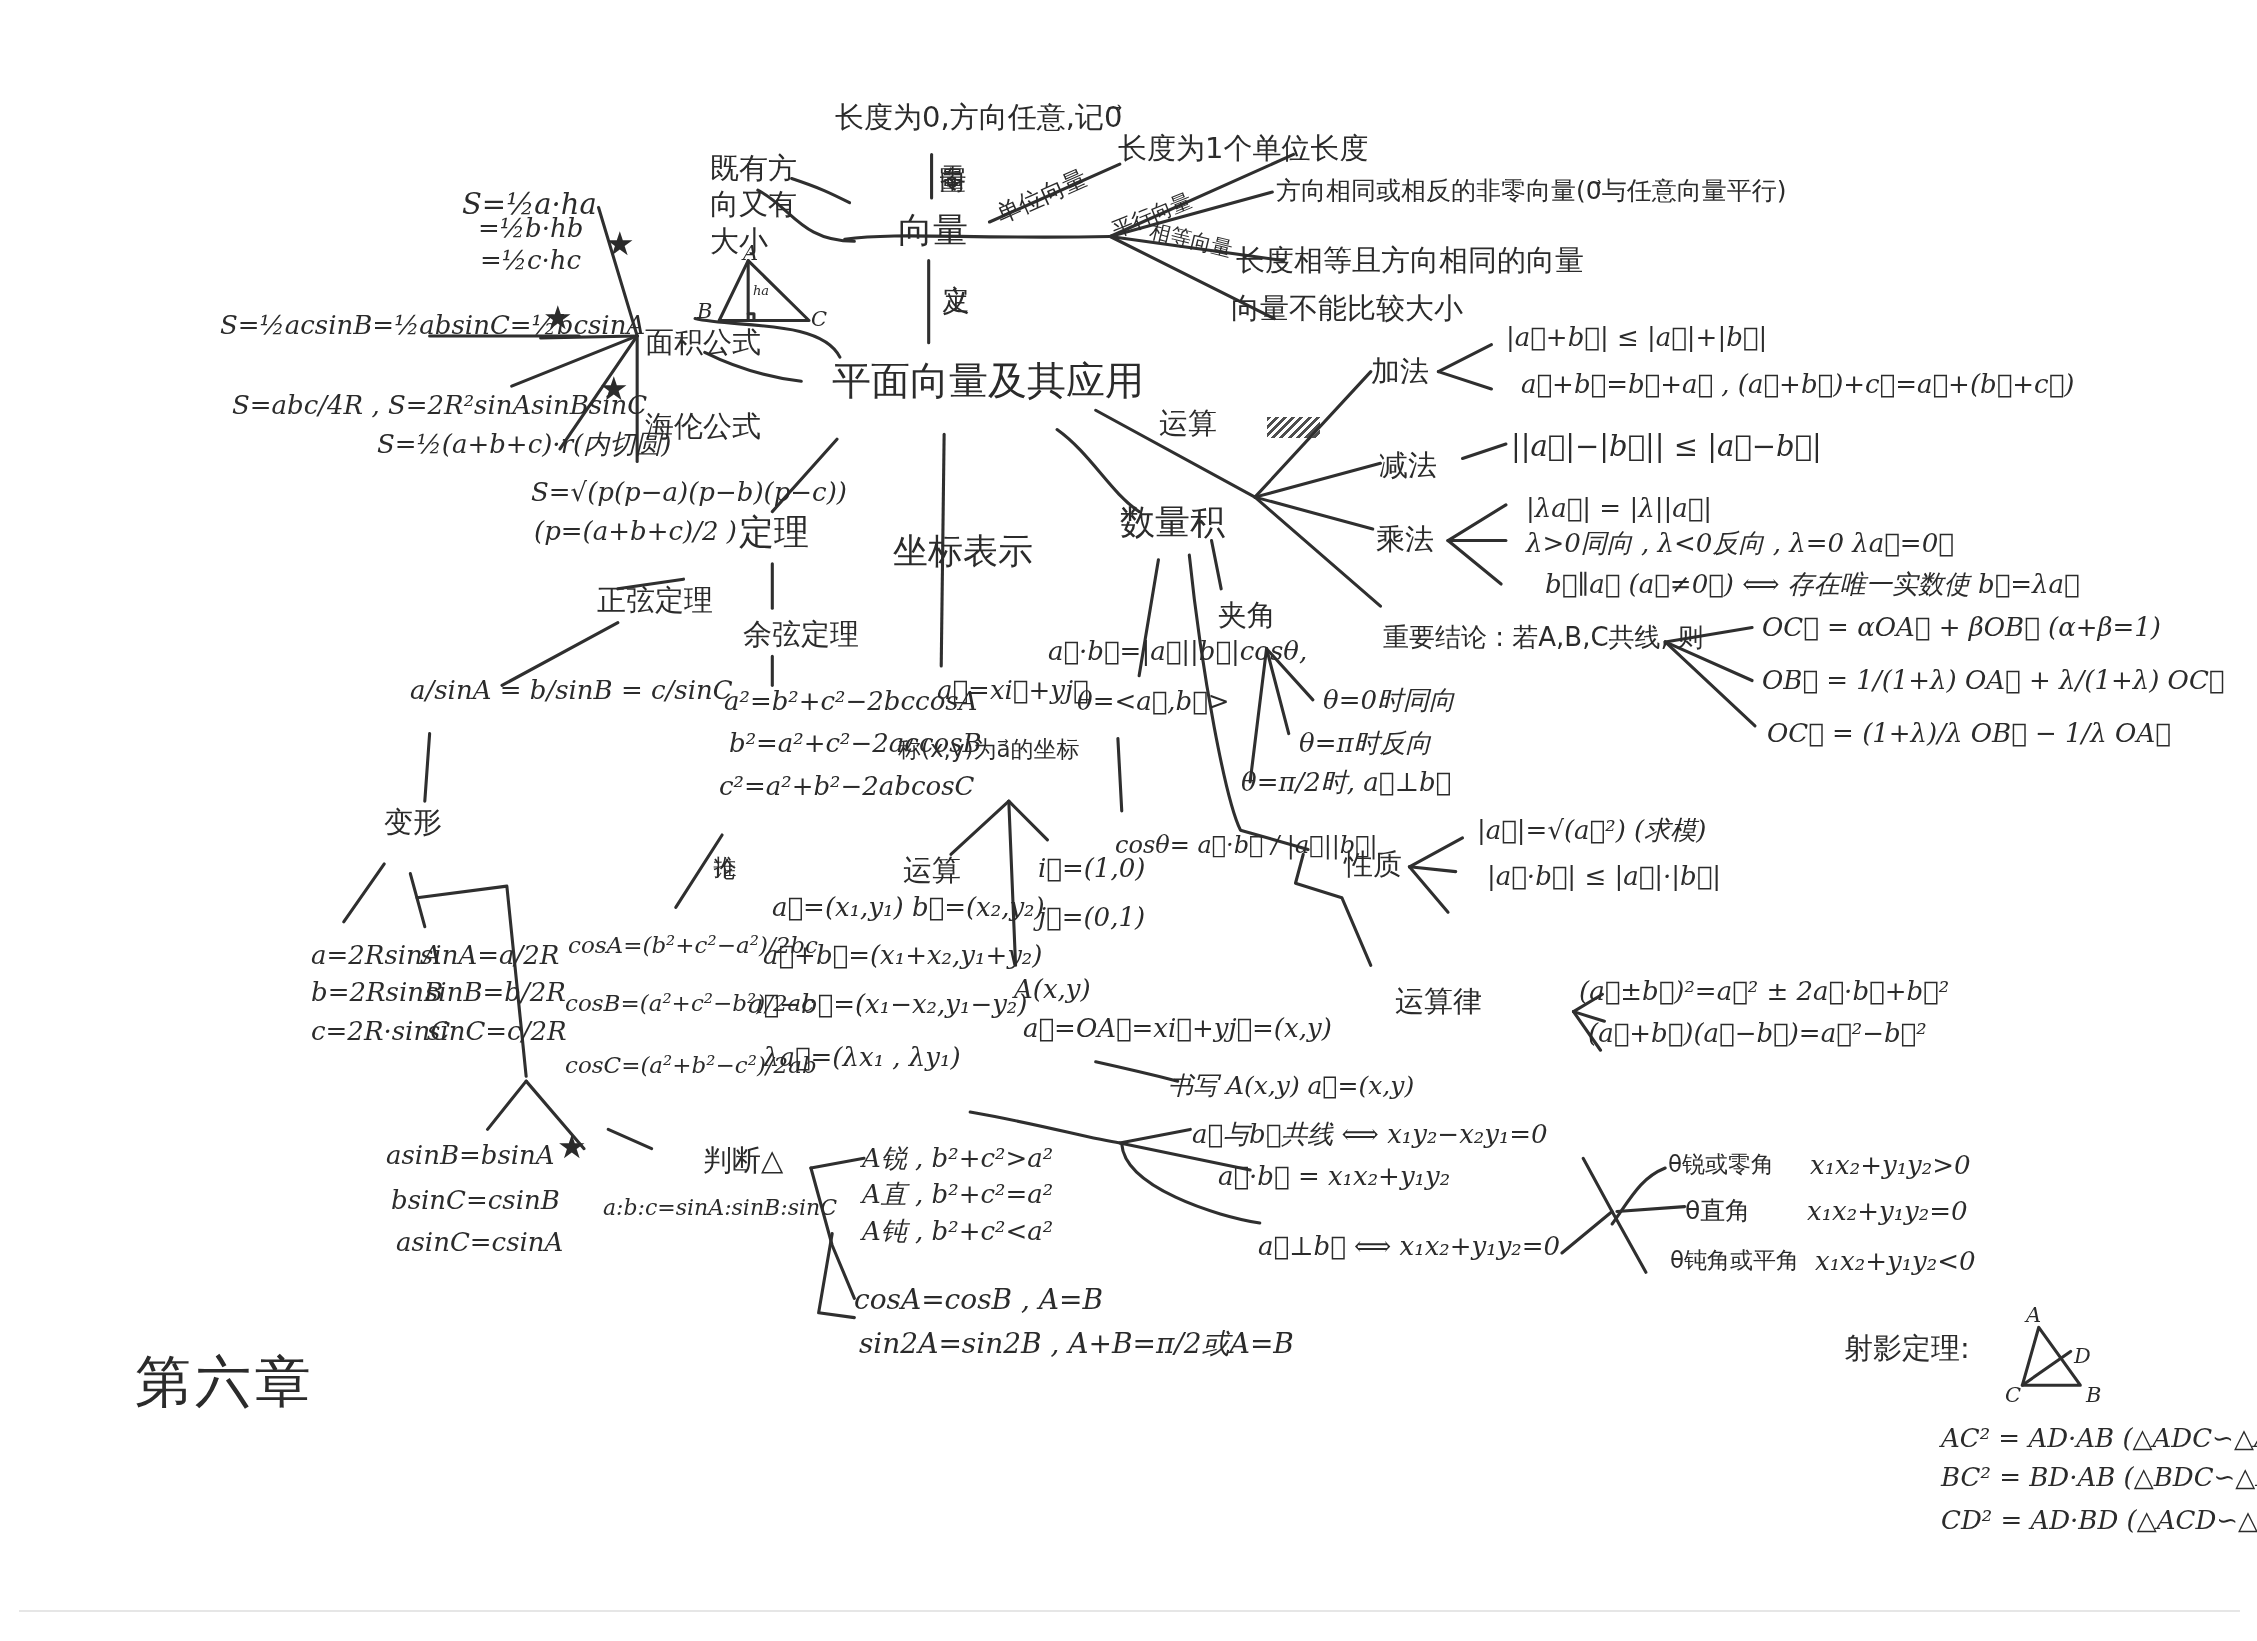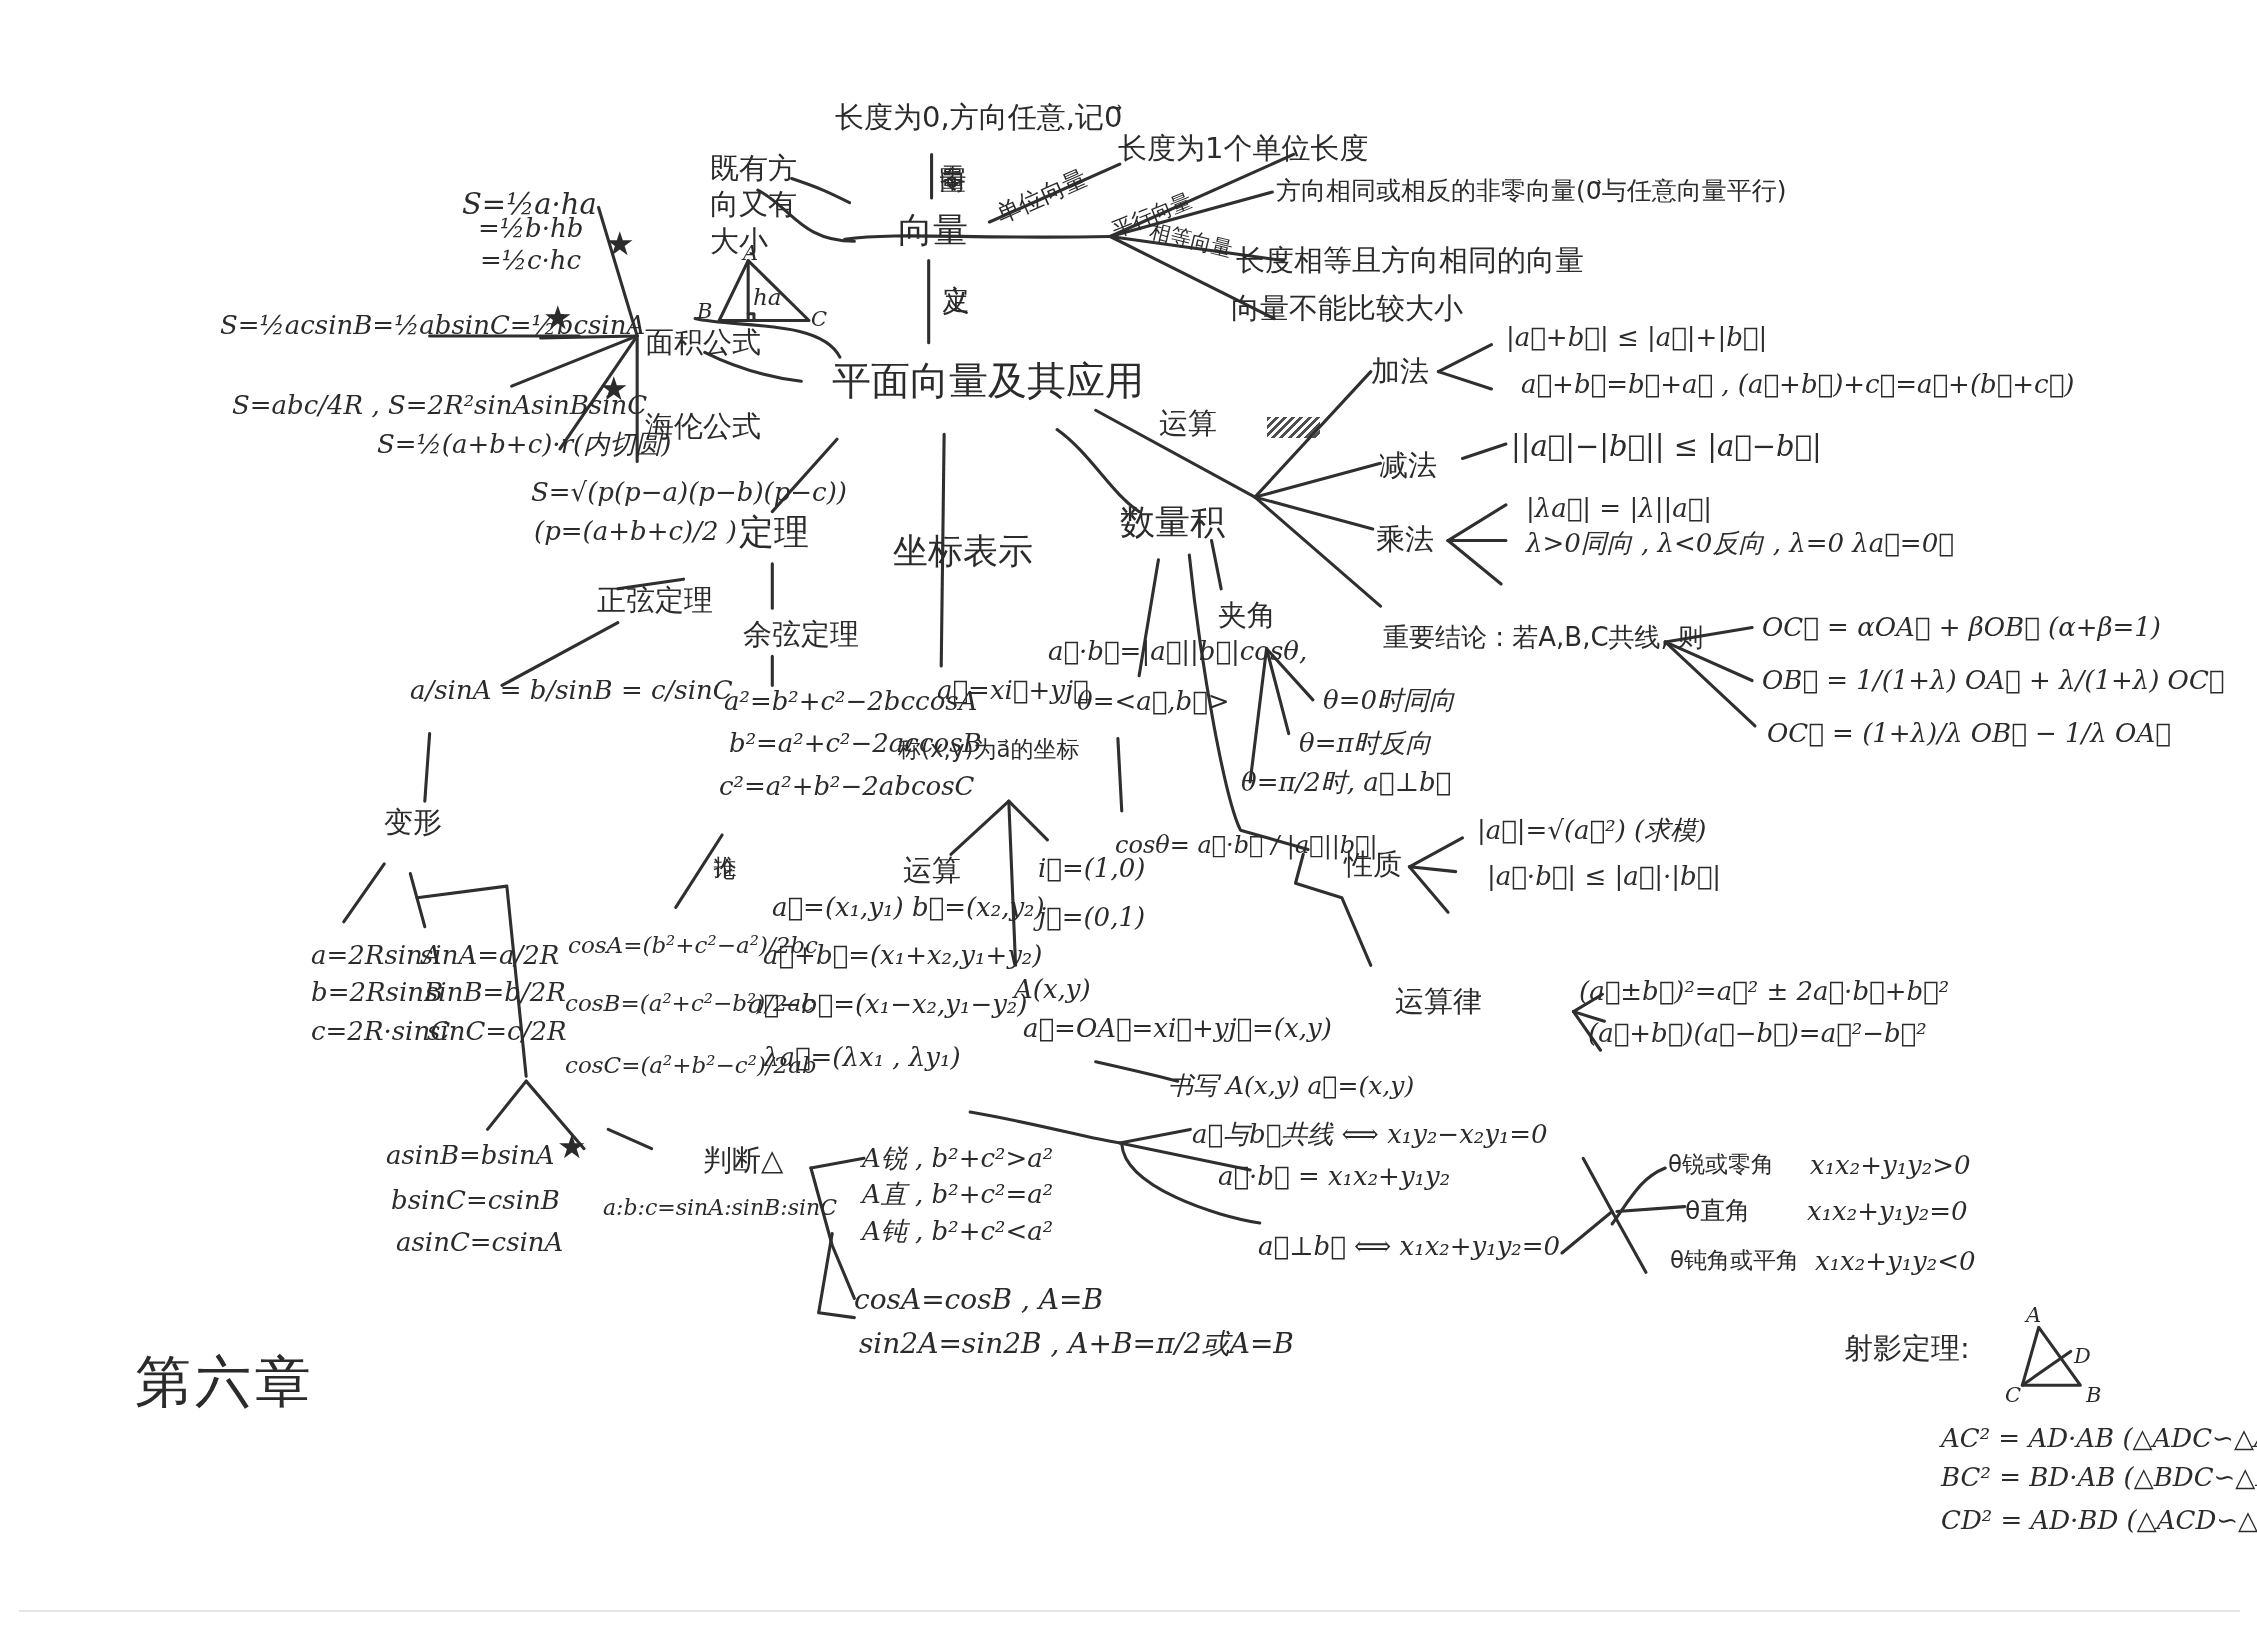--- a/index.html
+++ b/index.html
@@ -157,21 +157,21 @@
   <div class="t" style="left:1110px; top:203px; transform:rotate(-22deg); font-size:21px;">平行向量</div>
   <div class="t" style="left:1276px; top:177px; font-size:25px;">方向相同或相反的非零向量(0⃗与任意向量平行)</div>
   <div class="t" style="left:1149px; top:228px; transform:rotate(14deg); font-size:21px;">相等向量</div>
   <div class="t l2" style="left:1236px; top:244px;">长度相等且方向相同的向量</div>
   <div class="t l2" style="left:1231px; top:292px;">向量不能比较大小</div>
 
   <div class="t l2" style="left:645px; top:326px;">面积公式</div>
   <div class="t fs" style="left:743px; top:241px;">A</div>
   <div class="t fs" style="left:697px; top:299px;">B</div>
   <div class="t fs" style="left:811px; top:307px;">C</div>
-  <div class="t fs" style="left:753px; top:284px; font-size:23px;">ha</div>
+  <div class="t fs" style="left:753px; top:284px; font-size:13px;">ha</div>
   <div class="t f" style="left:462px; top:164px; font-size:29px;margin-top:24px;">S=½a·ha</div>
   <div class="t f" style="left:478px; top:214px;">=½b·hb</div>
   <div class="t f" style="left:480px; top:246px;">=½c·hc</div>
   <div class="t f" style="left:220px; top:311px;">S=½acsinB=½absinC=½bcsinA</div>
   <div class="t f" style="left:232px; top:391px;">S=abc/4R , S=2R²sinAsinBsinC</div>
   <div class="t f" style="left:377px; top:430px;">S=½(a+b+c)·r(内切圆)</div>
   <div class="t l2" style="left:645px; top:410px;">海伦公式</div>
   <div class="t f" style="left:531px; top:478px;">S=√(p(p−a)(p−b)(p−c))</div>
   <div class="t f" style="left:534px; top:517px;">(p=(a+b+c)/2 )</div>
   <div class="star" style="left:605px; top:227px;">★</div>
@@ -251,20 +251,21 @@
   <div class="t l2" style="left:1159px; top:407px;">运算</div>
   <div class="scribble" style="left:1267px; top:417px;"></div>
   <div class="t l2" style="left:1371px; top:355px;">加法</div>
   <div class="t f" style="left:1506px; top:323px;">|a⃗+b⃗| ≤ |a⃗|+|b⃗|</div>
   <div class="t f" style="left:1521px; top:370px;">a⃗+b⃗=b⃗+a⃗ , (a⃗+b⃗)+c⃗=a⃗+(b⃗+c⃗)</div>
   <div class="t l2" style="left:1379px; top:449px;">减法</div>
   <div class="t f" style="left:1511px; top:430px; font-size:29px;">||a⃗|−|b⃗|| ≤ |a⃗−b⃗|</div>
   <div class="t l2" style="left:1376px; top:523px;">乘法</div>
   <div class="t f" style="left:1526px; top:494px;">|λa⃗| = |λ||a⃗|</div>
   <div class="t f" style="left:1526px; top:529px;">λ&gt;0同向 , λ&lt;0反向 , λ=0 λa⃗=0⃗</div>
+  <div class="t f" style="left:1545px; top:570px;">b⃗∥a⃗ (a⃗≠0⃗) ⟺ 存在唯一实数使 b⃗=λa⃗</div>
   <div class="t" style="left:1383px; top:623px; font-size:26px;">重要结论 : 若A,B,C共线, 则</div>
   <div class="t f" style="left:1762px; top:613px;">OC⃗ = αOA⃗ + βOB⃗ (α+β=1)</div>
   <div class="t f" style="left:1762px; top:666px;">OB⃗ = 1/(1+λ) OA⃗ + λ/(1+λ) OC⃗</div>
   <div class="t f" style="left:1767px; top:719px;">OC⃗ = (1+λ)/λ OB⃗ − 1/λ OA⃗</div>
 
   <div class="t l2" style="left:1844px; top:1332px;">射影定理:</div>
   <div class="t fs" style="left:2026px; top:1303px;">A</div>
   <div class="t fs" style="left:2074px; top:1344px;">D</div>
   <div class="t fs" style="left:2005px; top:1383px;">C</div>
   <div class="t fs" style="left:2086px; top:1383px;">B</div>

